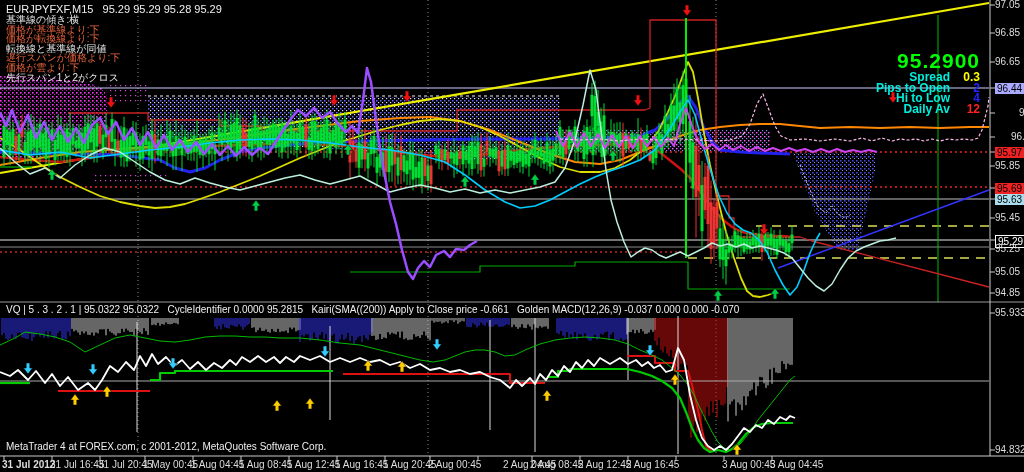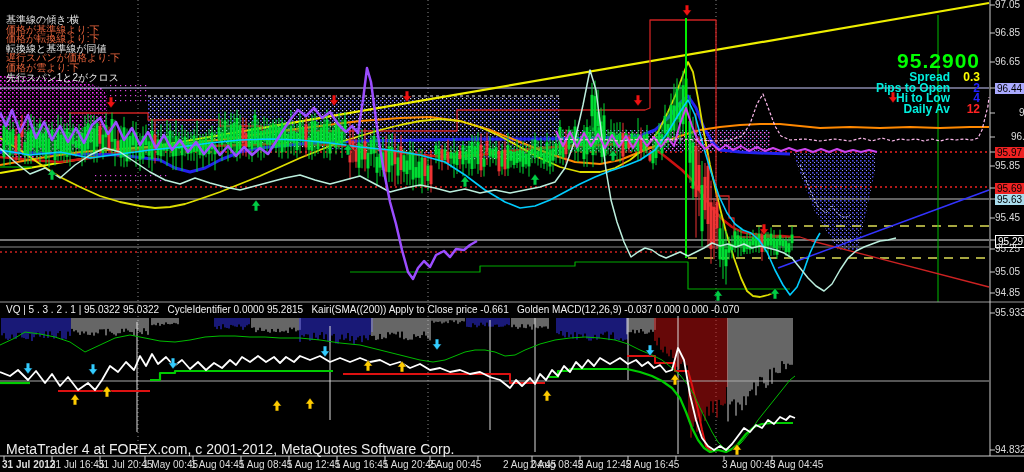--- a/index.html
+++ b/index.html
@@ -9,21 +9,21 @@
   .title-line{position:absolute;left:6px;top:3px;font-size:11px;color:#f0f0f0;white-space:pre;}
   #signals{position:absolute;left:6px;top:15px;font-size:10px;line-height:9.6px;white-space:pre;}
   #quote{position:absolute;left:838px;top:42px;width:142px;text-align:right;margin-top:8px;}
   #quote .price{font-size:21px;font-weight:bold;color:#00ff00;letter-spacing:1px;line-height:22px;}
   #quote .qrow{display:flex;font-size:12px;font-weight:bold;line-height:10.5px;}
   #quote .qrow .ql{flex:1;color:#00eedd;text-align:right;}
   #quote .qrow .qv{width:30px;text-align:right;}
   .axis-label{position:absolute;font-size:10px;color:#dddddd;line-height:10px;white-space:nowrap;}
   .axis-label.boxed{padding:0 2px;line-height:11px;}
   .iheader{position:absolute;left:6px;top:304px;font-size:10px;color:#f0f0f0;white-space:pre;}
-  .copyright{position:absolute;left:6px;top:441px;font-size:14px;color:#eeeeee;white-space:pre;}
+  .copyright{position:absolute;left:6px;top:441px;font-size:10px;color:#eeeeee;white-space:pre;}
   .time-label{position:absolute;top:459px;font-size:10px;color:#dddddd;white-space:nowrap;}
 </style>
 </head>
 <body>
 
 <div class="screen">
   <svg id="chart" width="1024" height="472" viewBox="0 0 1024 472">
       <rect x="0" y="0" width="1024" height="472" fill="#000000"></rect>
       <defs>
         <pattern id="patMagenta" width="4" height="4" patternUnits="userSpaceOnUse">
@@ -1104,20 +1104,21 @@
         <line x1="478" x2="478" y1="456" y2="460" stroke="#cccccc" stroke-width="1"></line>
         <line x1="532" x2="532" y1="456" y2="460" stroke="#cccccc" stroke-width="1"></line>
         <line x1="580" x2="580" y1="456" y2="460" stroke="#cccccc" stroke-width="1"></line>
         <line x1="628" x2="628" y1="456" y2="460" stroke="#cccccc" stroke-width="1"></line>
         <line x1="676" x2="676" y1="456" y2="460" stroke="#cccccc" stroke-width="1"></line>
         <line x1="724" x2="724" y1="456" y2="460" stroke="#cccccc" stroke-width="1"></line>
         <line x1="772" x2="772" y1="456" y2="460" stroke="#cccccc" stroke-width="1"></line>
       </g>
     </svg>
 
+  <div class="title-line">EURJPYFXF,M15   95.29 95.29 95.28 95.29</div>
 
   <div id="signals"><div style="color: rgb(232, 232, 232);">基準線の傾き:横</div><div style="color: rgb(232, 100, 60);">価格が基準線より:下</div><div style="color: rgb(232, 100, 60);">価格が転換線より:下</div><div style="color: rgb(232, 232, 232);">転換線と基準線が同値</div><div style="color: rgb(232, 100, 60);">遅行スパンが価格より:下</div><div style="color: rgb(232, 100, 60);">価格が雲より:下</div><div style="color: rgb(232, 232, 232);">先行スパン1と2がクロス</div></div>
 
   <div id="quote">
     <div class="price">95.2900</div>
     <div id="quote-rows">
         <div class="qrow">
           <span class="ql">Spread</span>
           <span class="qv" style="color: rgb(255, 255, 0);">0.3</span>
         </div>

